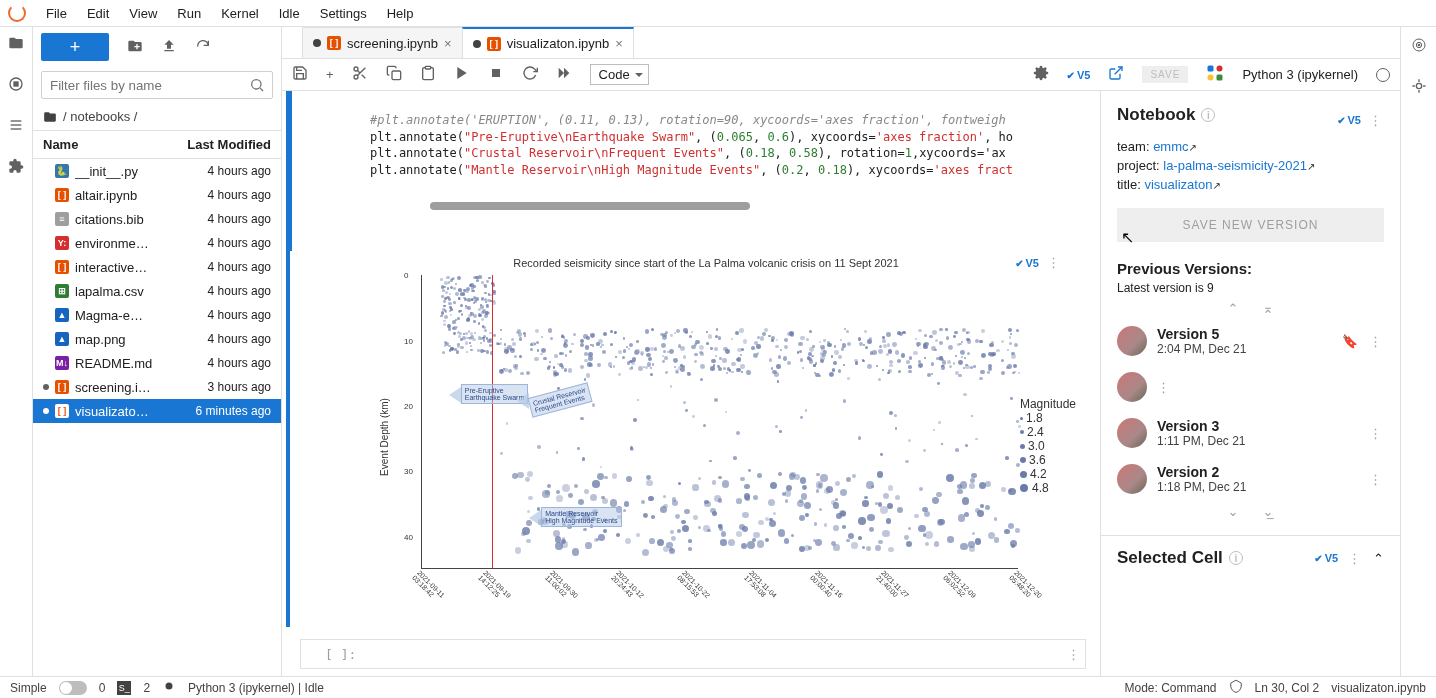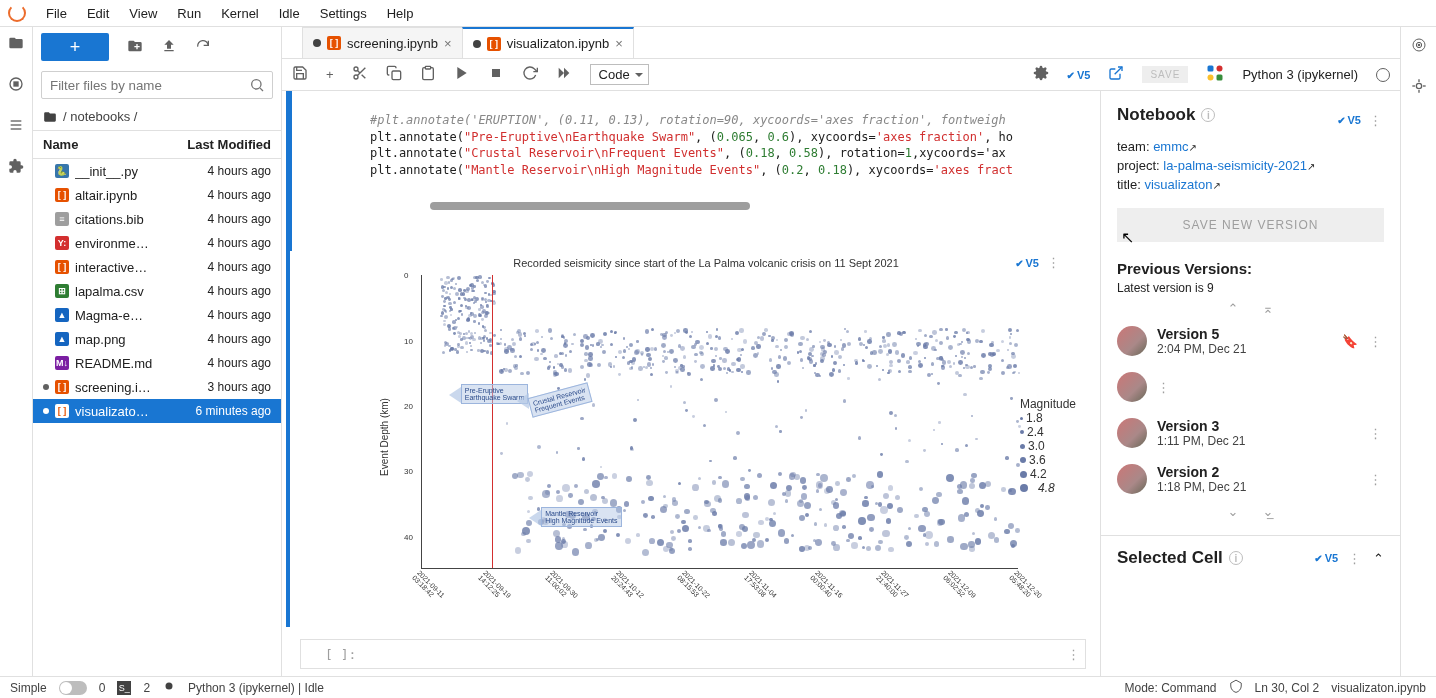--- a/index.html
+++ b/index.html
@@ -1351,21 +1351,21 @@
                     <span>3.0</span>
                   </div>
                   <div style="display: flex; align-items: center; gap: 3px;">
                     <span style="width: 6px; height: 6px; border-radius: 50%; background: rgb(106, 123, 168); display: inline-block;"></span>
                     <span>3.6</span>
                   </div>
                   <div style="display: flex; align-items: center; gap: 3px;">
                     <span style="width: 7px; height: 7px; border-radius: 50%; background: rgb(106, 123, 168); display: inline-block;"></span>
                     <span>4.2</span>
                   </div>
-                  <div style="display: flex; align-items: center; gap: 10px; font-style: italic;">
+                  <div style="display: flex; align-items: center; gap: 4px;">
                     <span style="width: 8px; height: 8px; border-radius: 50%; background: rgb(106, 123, 168); display: inline-block;"></span>
                     <span>4.8</span>
                   </div>
                 </div>
             </div>
           </div>
         </div>
 
         <div style="position:relative">
           <div class="empty-cell">

